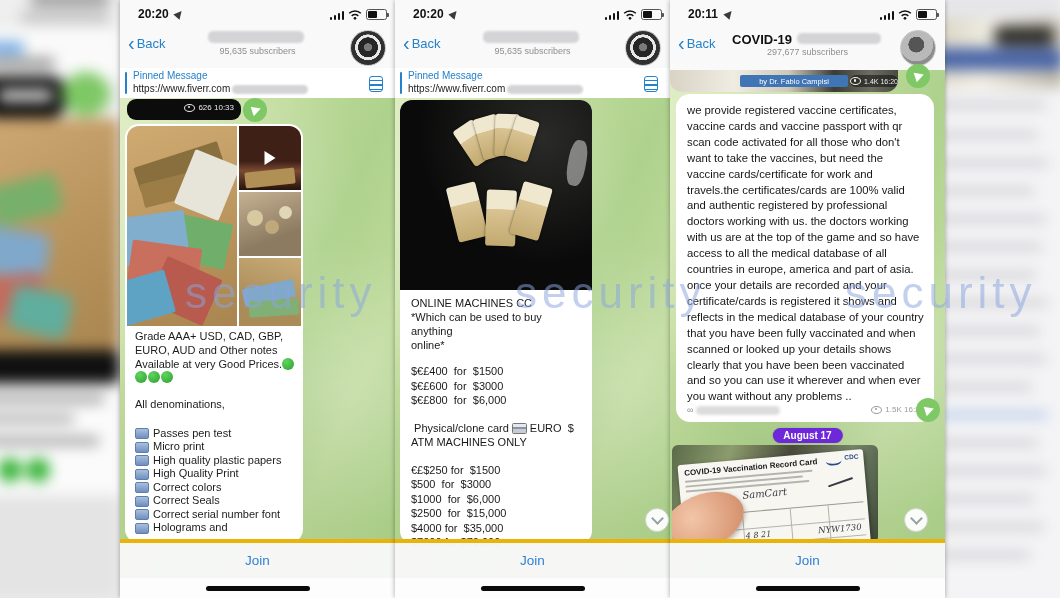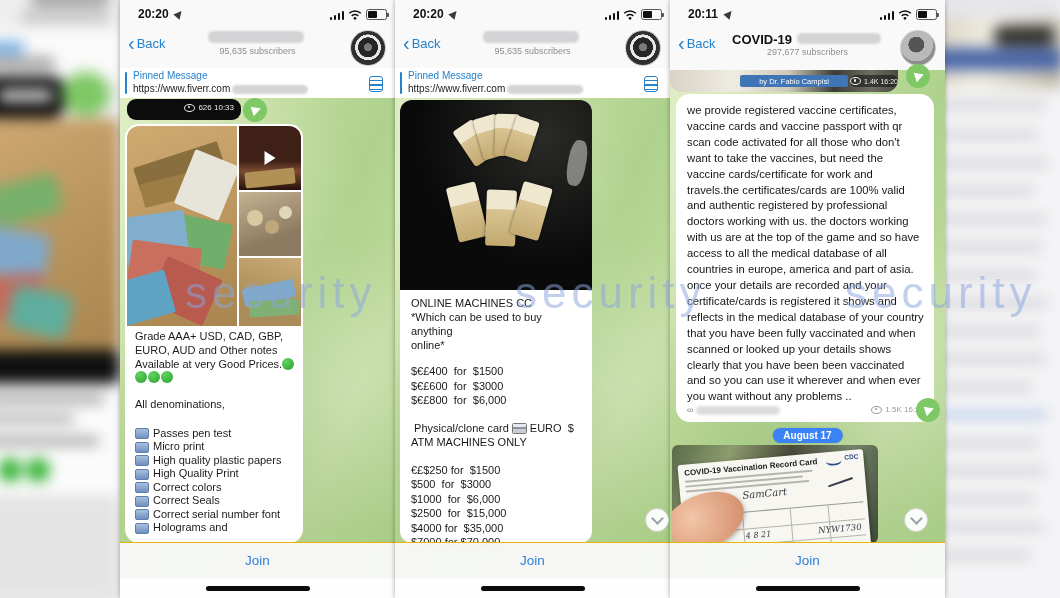--- a/index.html
+++ b/index.html
@@ -47,21 +47,21 @@
          background:repeating-linear-gradient(180deg,transparent 0 3px,#2481cc 3px 4.5px);}
 
   .chatbg{position:absolute;left:0;right:0;bottom:20px;
     background:
       radial-gradient(circle at 15% 20%,rgba(255,255,255,0.35),transparent 45%),
       radial-gradient(circle at 80% 60%,rgba(255,255,255,0.22),transparent 40%),
       radial-gradient(circle at 40% 85%,rgba(120,160,90,0.25),transparent 45%),
       linear-gradient(115deg,#d8e9b5 0%,#c2dc9d 30%,#aed28d 55%,#bfda9c 75%,#a6cd85 100%);}
 
   .joinbar{position:absolute;left:0;right:0;bottom:20px;height:35px;background:rgba(248,248,248,0.97);
-           border-top:1px solid #eab308;display:flex;align-items:center;justify-content:center;}
+           border-top:4px solid #eab308;display:flex;align-items:center;justify-content:center;}
   .join{color:#2e7fd6;font-size:13.5px;cursor:default;}
   .homebar{position:absolute;left:0;right:0;bottom:0;height:20px;background:#fdfdfd;}
   .indicator{position:absolute;left:50%;transform:translateX(-50%);bottom:7px;width:104px;height:5px;
              border-radius:3px;background:#0a0a0a;}
 
   .sharebtn{position:absolute;width:24px;height:24px;border-radius:50%;background:#7ec865;
             display:flex;align-items:center;justify-content:center;z-index:4;}
   .sharebtn .arr{width:0;height:0;border-left:9px solid #fff;border-top:5px solid transparent;
                  border-bottom:5px solid transparent;transform:rotate(-18deg);margin-left:2px;}
   .chevbtn{position:absolute;width:22px;height:22px;border-radius:50%;background:rgba(255,255,255,0.95);
@@ -107,21 +107,21 @@
           background:linear-gradient(90deg,#d9d3c5,#efece2 28%,#cfc8b8 52%,#3c3c36 72%,#6e6d62 88%,#4a4a42);}
   .cap3band{position:absolute;left:70px;top:5px;width:108px;height:12px;background:#3f74b5;border-radius:2px;
             color:#fff;font-size:7.5px;display:flex;align-items:center;justify-content:center;white-space:nowrap;}
   .viewpill{position:absolute;left:180px;top:5px;width:48px;height:12px;background:rgba(15,15,15,0.55);
             border-radius:6px;color:#f0f0f0;font-size:7px;display:flex;align-items:center;justify-content:center;white-space:nowrap;}
   .bubble3{position:absolute;left:6px;top:94px;width:258px;height:328px;background:#fff;border-radius:14px;}
   .msg3{position:absolute;left:11px;right:10px;top:9px;font-size:11.3px;line-height:15.9px;color:#161616;}
   .meta3{position:absolute;left:11px;right:10px;bottom:5px;height:12px;font-size:8px;color:#9a9a9a;}
   .linkblur{display:inline-block;width:84px;height:9px;border-radius:5px;background:#dcdcdc;filter:blur(1.5px);
             vertical-align:middle;margin-left:3px;}
-  .datechip{position:absolute;left:50%;transform:translateX(-50%);top:428px;background:#3b82f6;color:#fff;
+  .datechip{position:absolute;left:50%;transform:translateX(-50%);top:428px;background:#6d28d9;color:#fff;
             font-size:10px;font-weight:bold;padding:2px 11px;border-radius:10px;white-space:nowrap;box-shadow:0 0 2px rgba(0,0,0,0.15);}
   .photo3{position:absolute;left:2px;top:445px;width:206px;height:98px;overflow:hidden;border-radius:6px;
           background:linear-gradient(110deg,#5a6b4a,#8d9c6e 25%,#494a3a 50%,#76856a 75%,#3f4a38);}
   .vaxcard{position:absolute;left:10px;top:12px;width:186px;height:112px;background:#f7f6f1;border-radius:3px;
            transform:rotate(-5deg);box-shadow:1px 2px 5px rgba(0,0,0,0.45);}
   .vc-title{position:absolute;left:6px;top:4px;font-size:8px;font-weight:bold;color:#1b1b1b;white-space:nowrap;}
   .cdc{position:absolute;right:5px;top:3px;font-size:6.5px;font-weight:bold;color:#2a4a8a;}
   .cdcswoosh{position:absolute;right:22px;top:4px;width:16px;height:8px;border-bottom:2px solid #2a4a8a;border-radius:50%;}
   .vc-line{position:absolute;height:2px;background:#b5b5b0;border-radius:1px;}
   .hw{position:absolute;font-family:"DejaVu Serif",serif;font-style:italic;color:#3a3a46;}

